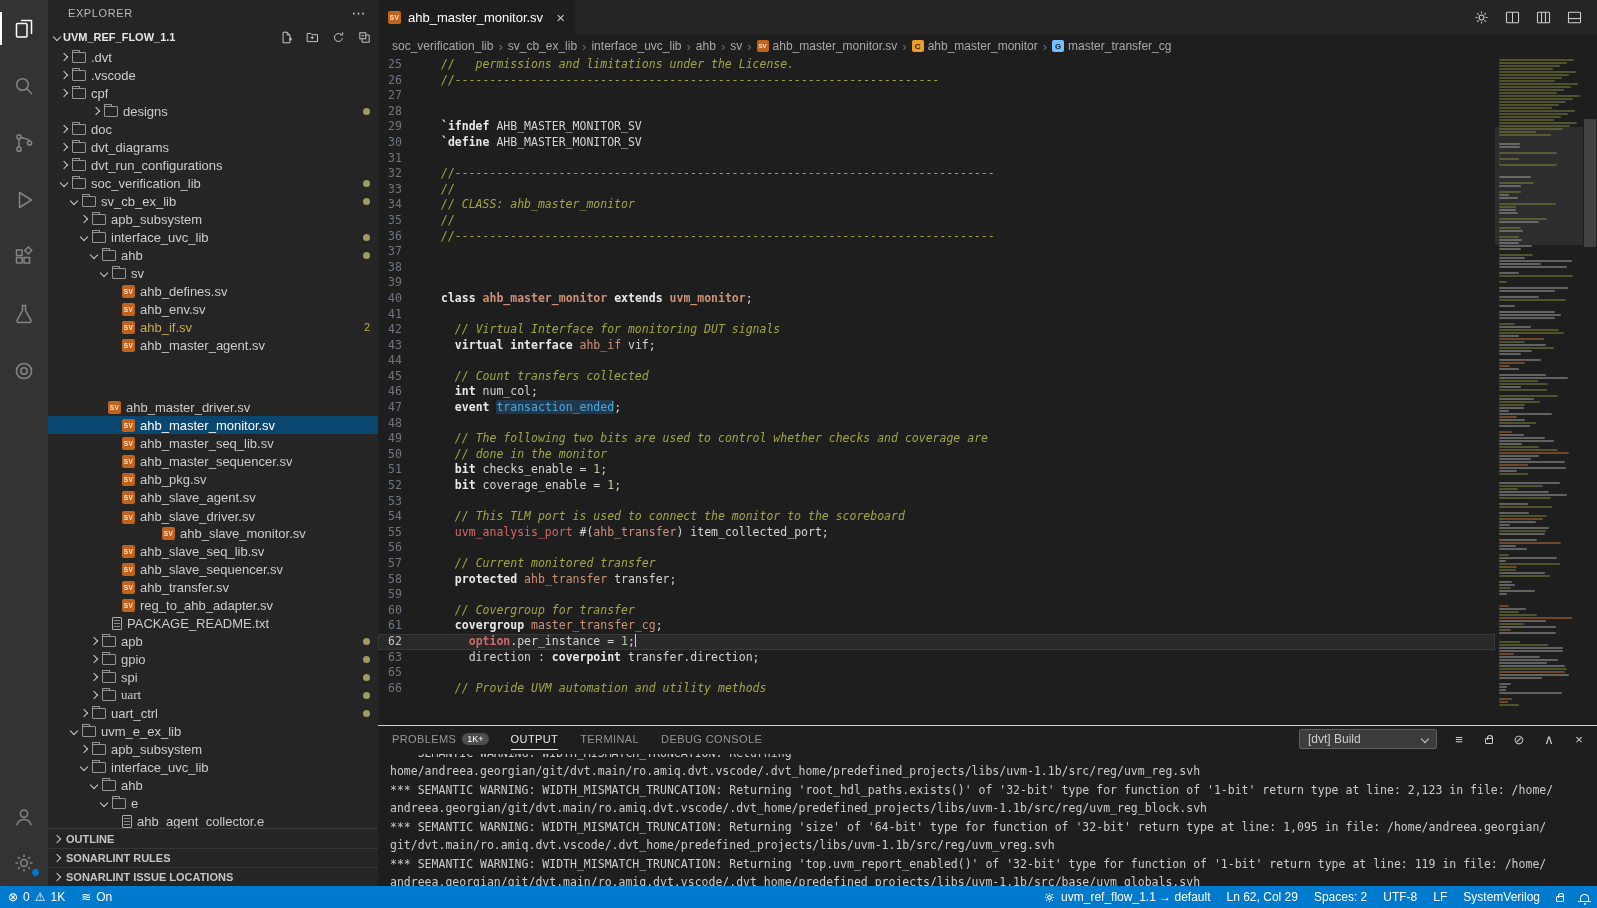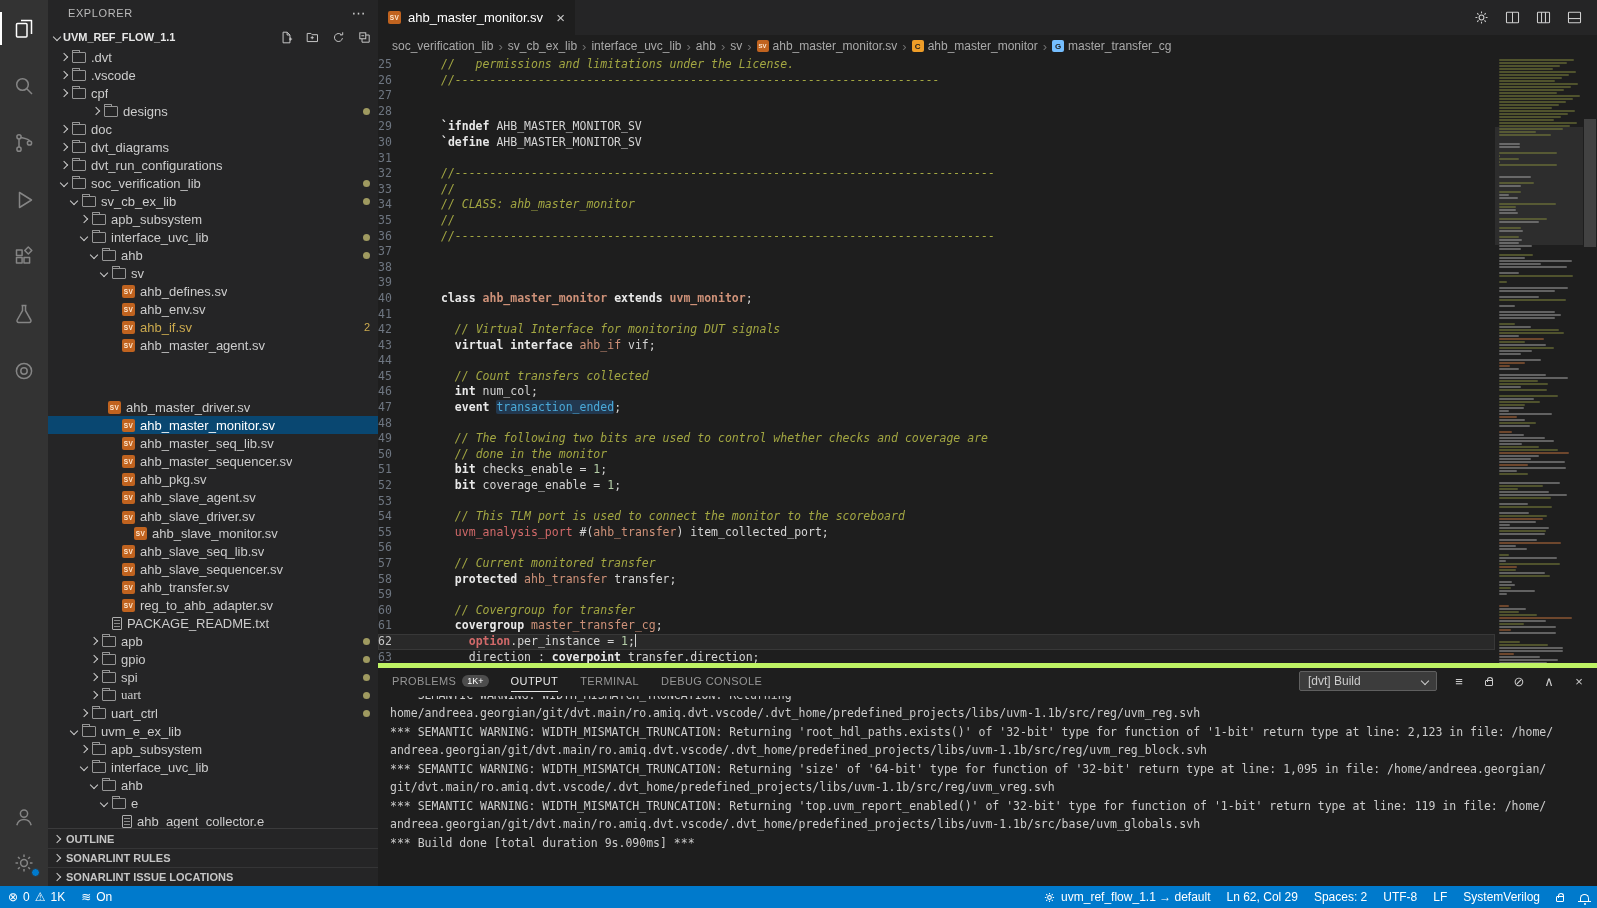--- a/index.html
+++ b/index.html
@@ -66,21 +66,21 @@
   .crumbs .sep{color:#6f6f6f;font-size:13px}
   .crumb{display:flex;align-items:center;gap:4px;cursor:pointer}
   .crumb-ico{width:12px;height:12px;border-radius:2px;display:inline-flex;align-items:center;justify-content:center;
     font-size:8px;font-weight:bold;color:#1e1e1e;flex:none}
   .ci-class{background:#ee9d28}.ci-cg{background:#75beff}
   .crumb-ico.ci-sv{background:#c0631f;color:#ffe9d2;font-size:6px}
 
   .editor{flex:1;display:flex;min-height:0;position:relative}
   .code{flex:1;overflow:hidden;font-family:"DejaVu Sans Mono",monospace;font-size:11.5px}
   .line{height:15.6px;line-height:15.6px;display:flex;white-space:pre}
-  .gut{width:34px;flex:none;text-align:left;color:#6e7681;cursor:pointer}
+  .gut{width:34px;flex:none;text-align:center;color:#6e7681;cursor:pointer}
   .lc{padding-left:29px}
   .line.cur{background:rgba(255,255,255,.05);outline:1px solid rgba(255,255,255,.07);outline-offset:-1px}
   .line.cur .gut{color:#c6c6c6}
   .cm{color:#a3a742;font-style:italic}
   .kw{color:#e8e8e8;font-weight:bold}
   .ty{color:#ce9178}
   .tyb{color:#ce9178;font-weight:bold}
   .rd{color:#d16969}
   .op{color:#d16969;font-weight:bold}
   .ev{color:#4aa9d8;background:rgba(38,79,120,.55);border-radius:2px}
@@ -88,21 +88,21 @@
   .pl{color:#d4d4d4}
   .itl{color:#d0d0d0;font-style:italic}
   .caret{display:inline-block;width:1.5px;height:13px;background:#d4d4d4;vertical-align:-2px}
   .minimap{width:88px;flex:none;position:relative;overflow:hidden;padding-top:2px}
   .mrow{height:2px;margin-bottom:1px;border-radius:1px;opacity:.55;margin-left:4px}
   .mslider{position:absolute;left:0;right:0;top:70px;height:118px;background:rgba(255,255,255,.07)}
   .vscroll{width:14px;flex:none;position:relative}
   .vthumb{position:absolute;left:1px;right:1px;top:62px;height:128px;background:rgba(121,121,121,.4)}
 
   
-  .panel{height:223px;flex:none;display:flex;flex-direction:column;border-top:5px solid #bef264}
+  .panel{height:161px;flex:none;display:flex;flex-direction:column;border-top:1px solid #bef264}
   .panel-head{height:26px;display:flex;align-items:center;padding:0 10px 0 14px;flex:none}
   .ptab{font-size:11px;letter-spacing:.4px;color:#969696;margin-right:22px;height:100%;display:flex;align-items:center;gap:6px;cursor:pointer;position:relative}
   .ptab.active{color:#e7e7e7}
   .ptab.active::after{content:'';position:absolute;left:0;right:0;bottom:2px;height:1px;background:#e7e7e7}
   .ptab .badge{background:#4d4d4d;color:#ffffff;font-size:9px;padding:1px 5px;border-radius:8px;letter-spacing:0}
   .panel-right{margin-left:auto;display:flex;align-items:center;gap:14px;color:#cccccc}
   .pselect{height:20px;background:#3c3c3c;border:1px solid #5f5f5f;border-radius:2px;display:flex;align-items:center;gap:26px;
     padding:0 8px;font-size:12px;color:#cccccc;cursor:pointer;min-width:138px;justify-content:space-between}
   .picon{font-size:13px;cursor:pointer;display:flex;align-items:center;justify-content:center;width:16px}
   .panel-body{flex:1;overflow:hidden;padding:2px 0 0 12px;font-family:"DejaVu Sans Mono",monospace;font-size:11.5px;color:#cccccc}
@@ -406,21 +406,21 @@
             <span class="ico-sv">SV</span>
             <span class="lbl">ahb_slave_agent.sv</span>
             <span class="right"></span>
           </div>
           <div class="trow" style="padding-left: 58px; align-items: flex-end;">
             <span class="slot"></span>
             <span class="ico-sv">SV</span>
             <span class="lbl">ahb_slave_driver.sv</span>
             <span class="right"></span>
           </div>
-          <div class="trow" style="padding-left: 70px;">
+          <div class="trow" style="padding-left: 70px; margin-left: 28px;">
             <span class="slot"></span>
             <span class="ico-sv">SV</span>
             <span class="lbl">ahb_slave_monitor.sv</span>
             <span class="right"></span>
           </div>
           <div class="trow" style="padding-left: 58px;">
             <span class="slot"></span>
             <span class="ico-sv">SV</span>
             <span class="lbl">ahb_slave_seq_lib.sv</span>
             <span class="right"></span>

